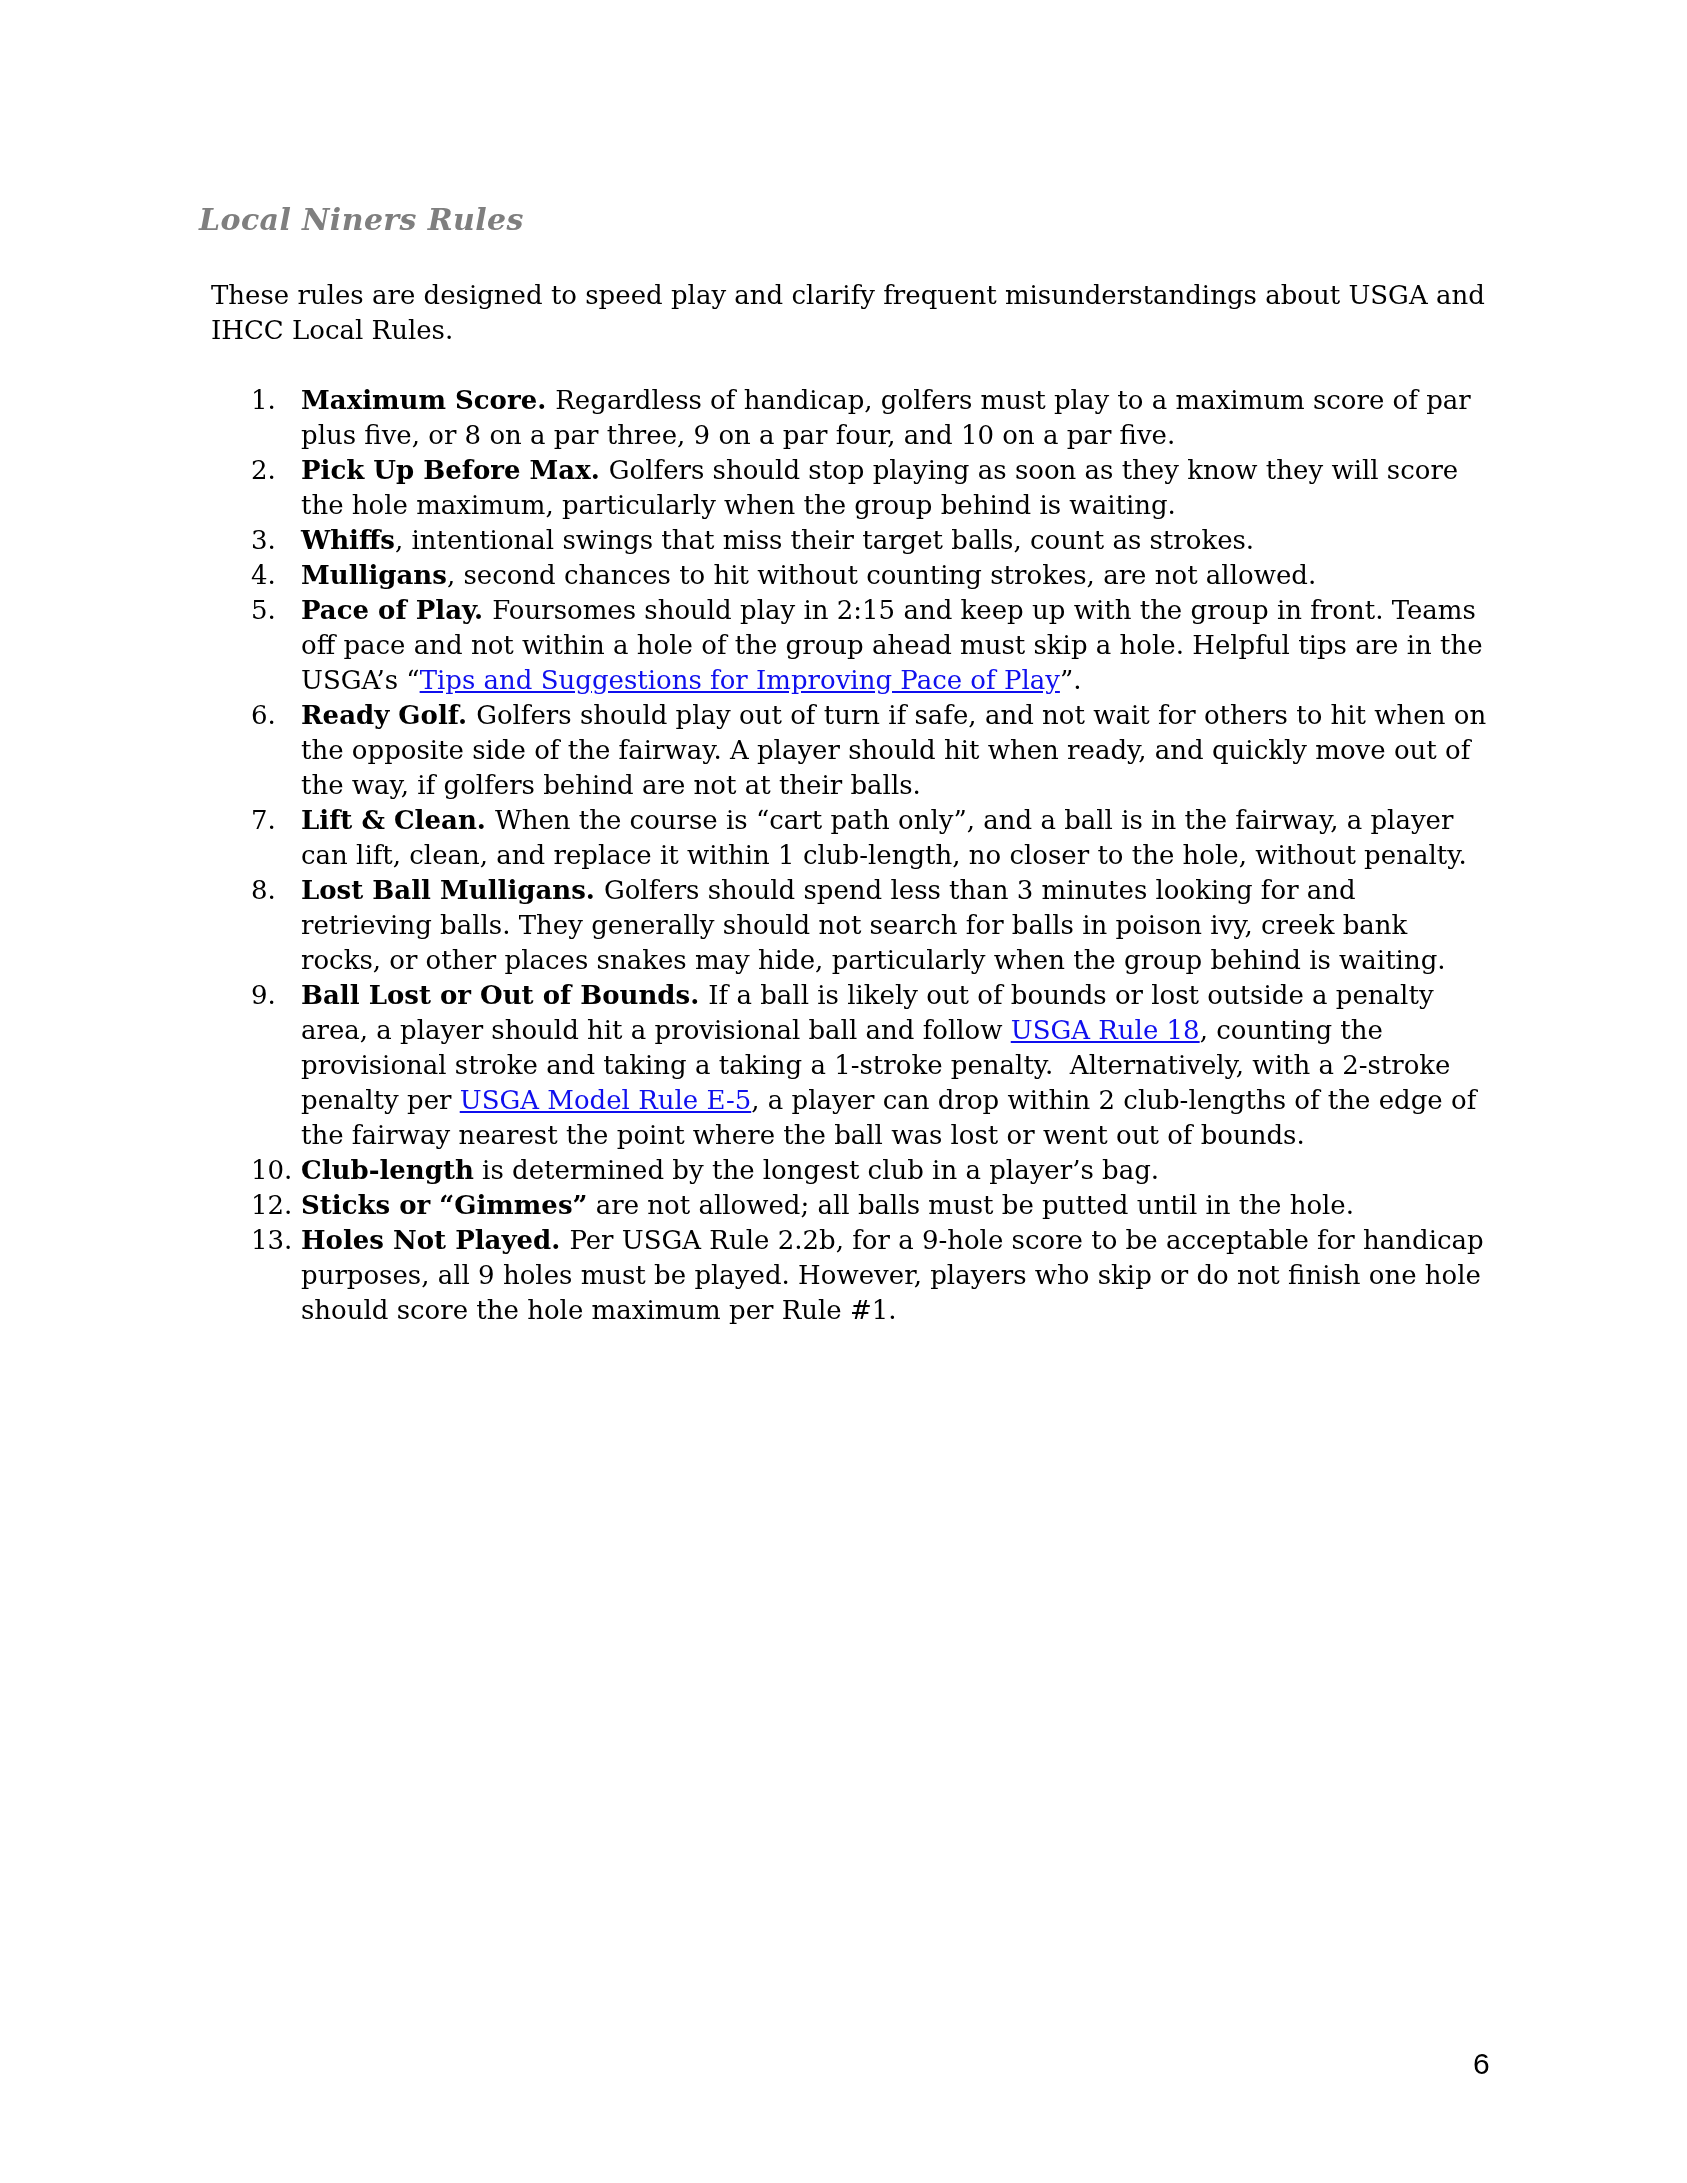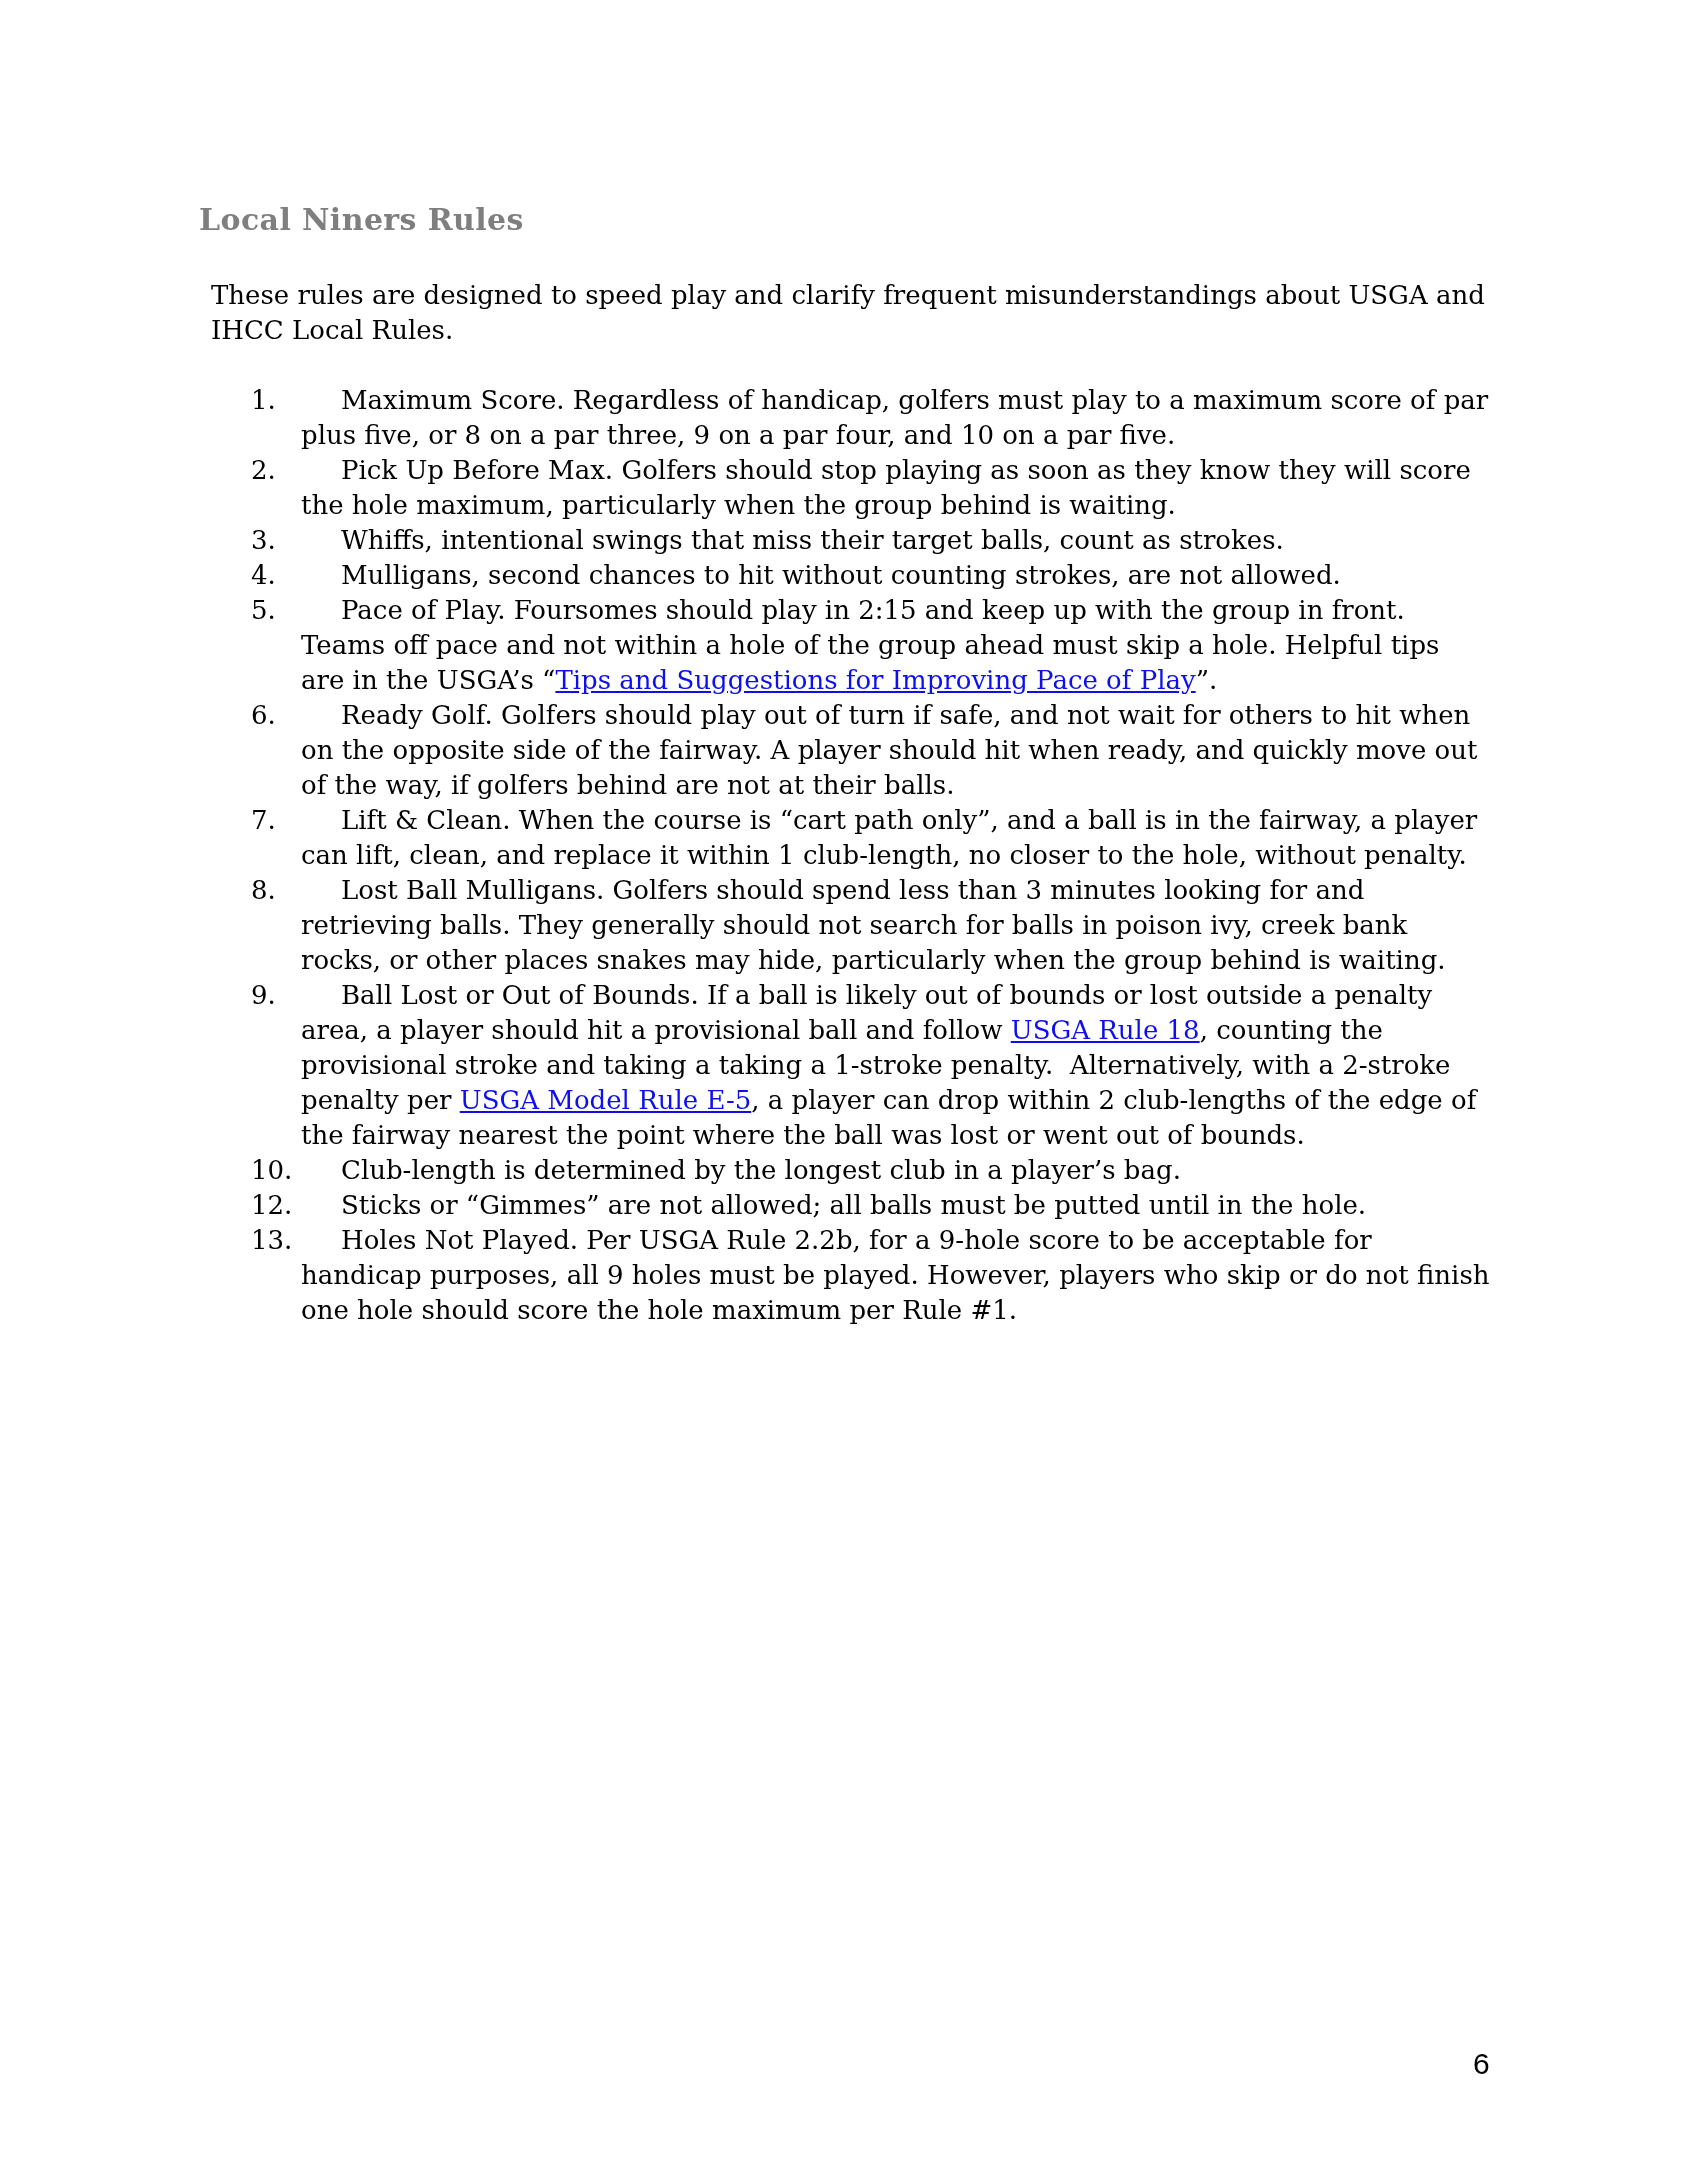--- a/index.html
+++ b/index.html
@@ -15,20 +15,21 @@
   .page-content {
     position: absolute;
     left: 199px;
     top: 201px;
     width: 1291px;
   }
   .doc-title {
     font-size: 30px;
     line-height: 37px;
     font-weight: 700;
+    font-style: italic;
     color: var(--title-color, #7f7f7f);
     margin: 0 0 40px 0;
     letter-spacing: 0.4px;
   }
   .intro {
     font-size: 26px;
     line-height: 35px;
     margin: 0 0 35px 12px;
   }
   .rules {
@@ -41,22 +42,21 @@
     padding-left: 102px;
     font-size: 26px;
     line-height: 35px;
   }
   .rule-number {
     position: absolute;
     left: 52px;
     top: 0;
   }
   .rule-text .bold {
-    font-weight: 400;
-    margin-left: 40px;
+    font-weight: 700;
   }
   a.link {
     color: var(--link-color, #0000ee);
     text-decoration: underline;
     cursor: pointer;
   }
   .page-number {
     position: absolute;
     left: 1473px;
     top: 2048px;

